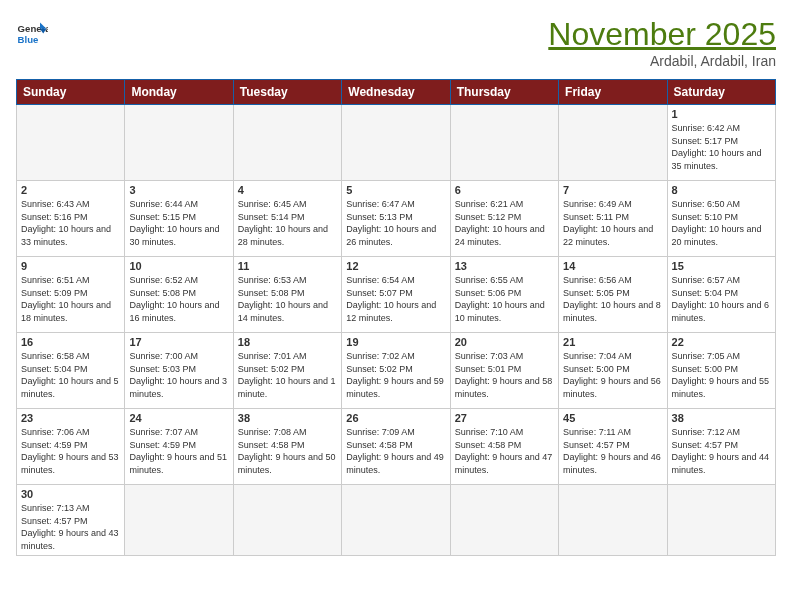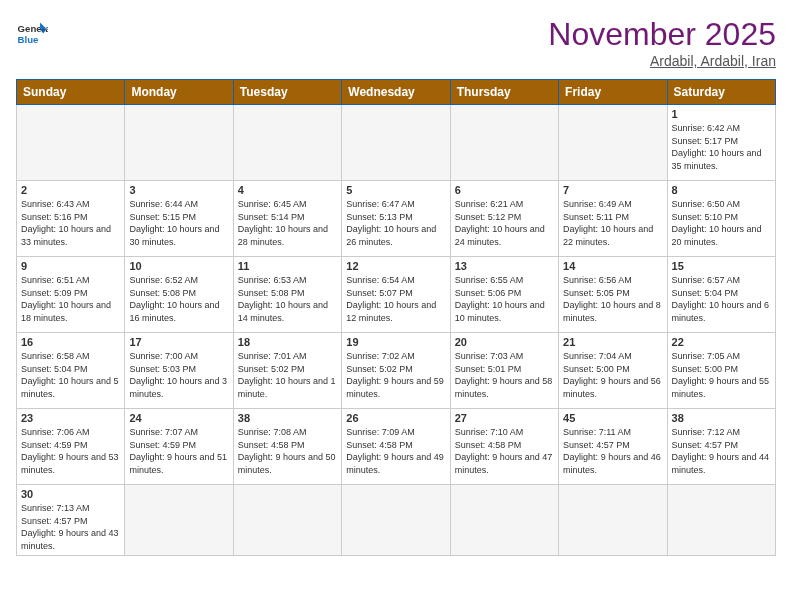--- a/index.html
+++ b/index.html
@@ -29,35 +29,35 @@
     }
     .logo-icon {
       width: 32px;
       height: 32px;
     }
     .title-block {
       text-align: right;
     }
     .month-title {
       font-size: 32px;
-      color: #701a75;
+      color: #4d7c0f;
       font-weight: normal;
+      text-decoration: underline;
     }
     .subtitle {
       font-size: 14px;
       color: #555;
-      text-decoration: underline;
     }
     .calendar {
       width: 100%;
       border-collapse: collapse;
       border: 1px solid #ccc;
     }
     .calendar th {
-      background: #a16207;
+      background: #7f1d1d;
       color: #fff;
       font-size: 12px;
       font-weight: bold;
       text-align: left;
       padding: 5px 6px;
       border: 1px solid #1560a8;
     }
     .calendar td {
       vertical-align: top;
       border: 1px solid #ccc;

